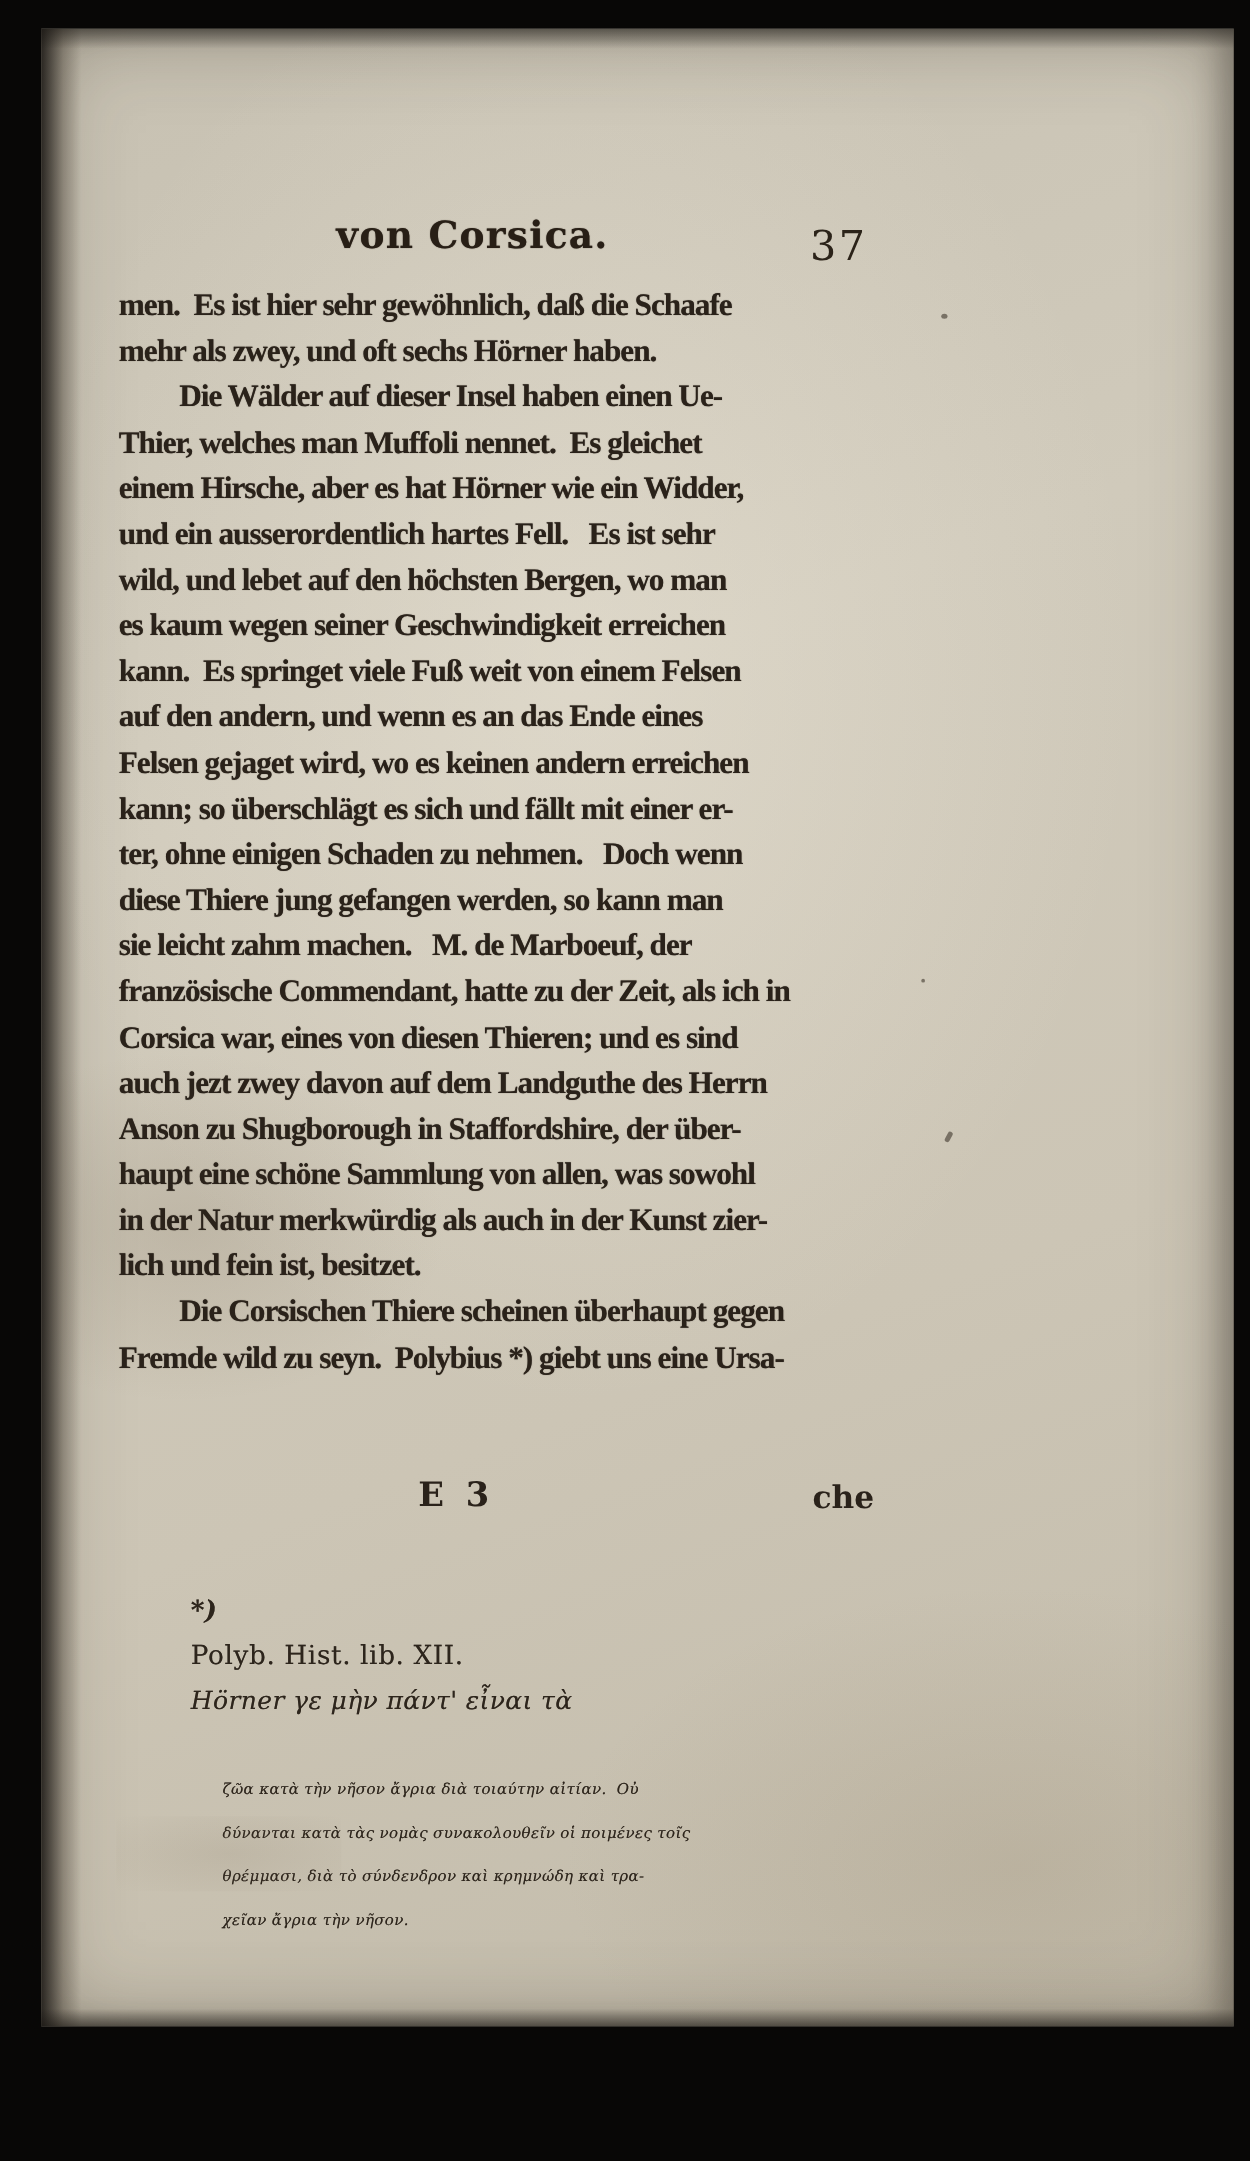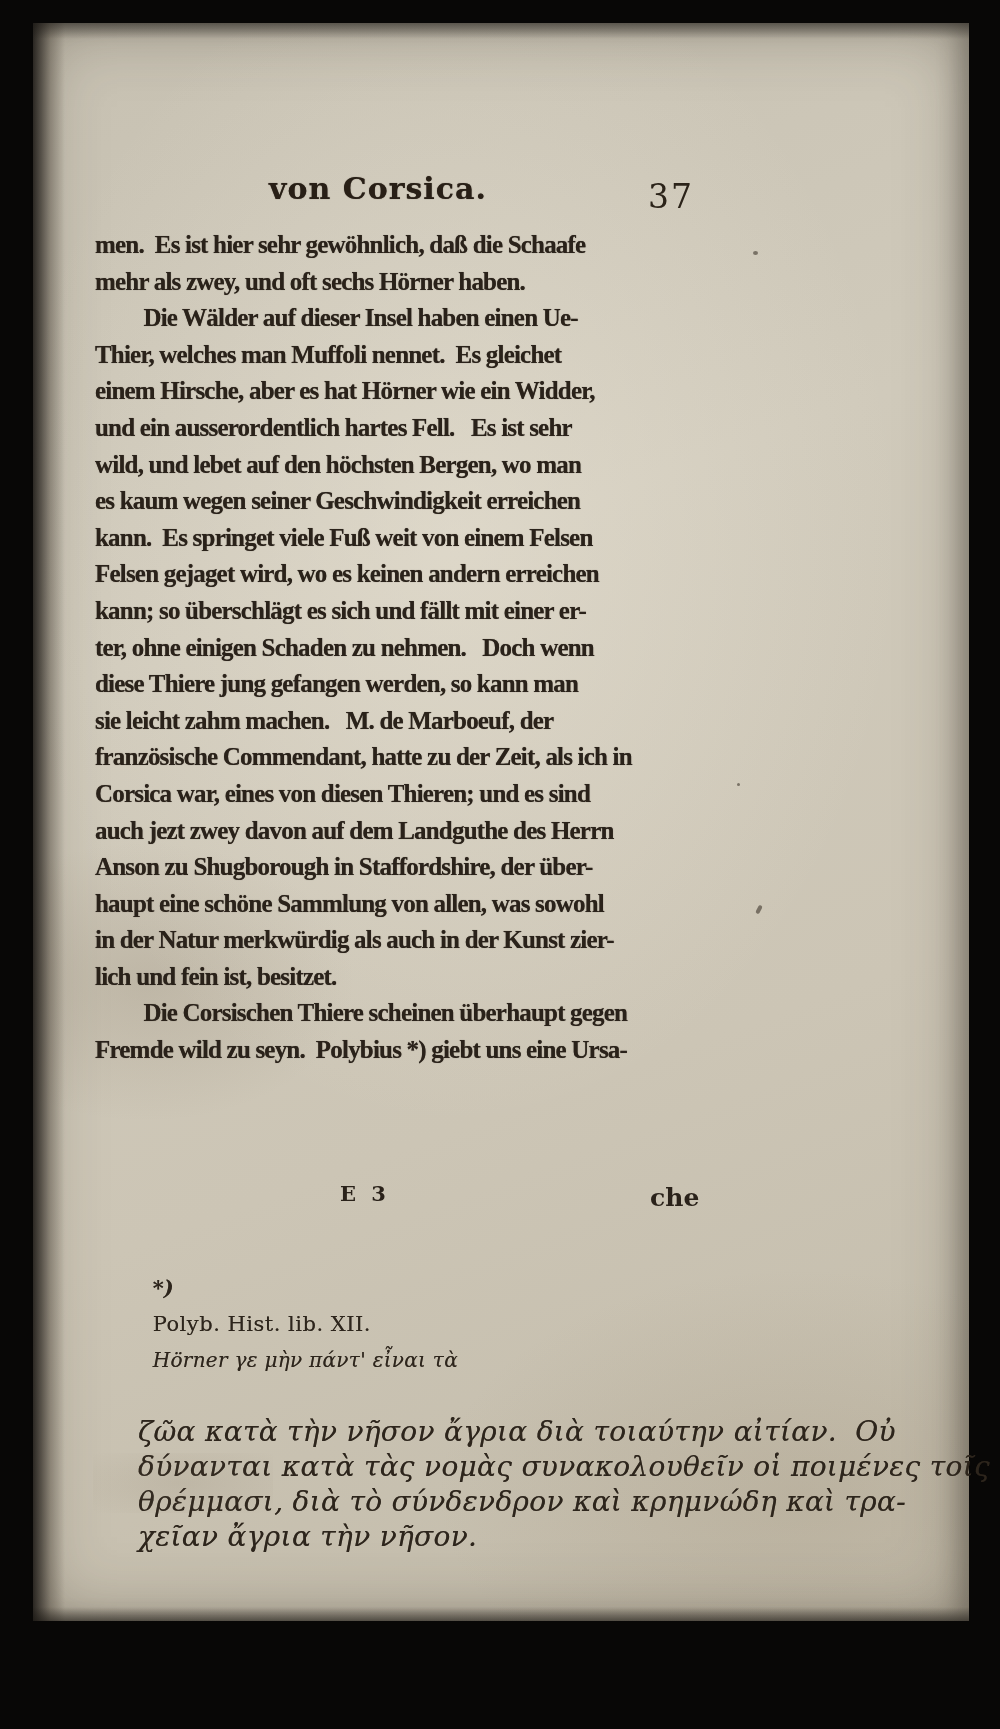--- a/index.html
+++ b/index.html
@@ -13,20 +13,21 @@
   .paper {
     position:absolute; left:33px; top:23px;
     width:936px; height:1598px;
     background-image:
       radial-gradient(ellipse 620px 820px at 45% 32%, rgba(238,232,218,0.45), rgba(238,232,218,0) 72%),
       radial-gradient(ellipse 520px 320px at 82% 92%, rgba(150,135,110,0.22), rgba(150,135,110,0) 70%),
       radial-gradient(ellipse 300px 200px at 12% 60%, rgba(120,105,85,0.18), rgba(120,105,85,0) 70%),
       linear-gradient(160deg, #c7c1b2 0%, #d0cabb 35%, #ccc5b5 65%, #c2bbaa 100%);
     box-shadow: inset 0 0 70px rgba(50,42,32,0.38), inset -10px 0 22px rgba(30,25,20,0.28);
     color:#2a221a;
+    padding-left:18px;
   }
   .gutter {
     position:absolute; left:0; top:0; bottom:0; width:32px;
     background:linear-gradient(to right, rgba(22,19,16,0.85), rgba(60,52,42,0.35) 55%, rgba(0,0,0,0));
   }
   .top-shade {
     position:absolute; top:0; left:0; right:0; height:16px;
     background:linear-gradient(to bottom, rgba(25,22,18,0.5), rgba(25,22,18,0));
   }
   .bottom-shade {
@@ -53,39 +54,39 @@
     line-height:36.6px;
     letter-spacing:-0.8px;
     color:#2a221a;
     text-shadow:0 0 0.7px rgba(42,34,26,0.75);
     font-family:Liberation Serif, serif;
   }
 
   .sig-row { position:absolute; left:62px; top:1158px; width:645px; height:42px; }
   .signature {
     position:absolute; left:0; top:0; width:540px; text-align:center;
-    font-size:21px; font-weight:bold; letter-spacing:4px; color:#2a221a;
+    font-size:27px; font-weight:bold; letter-spacing:4px; color:#2a221a;
   }
   .catchword {
     position:absolute; left:555px; top:2px;
     font-size:25px; font-weight:bold; color:#2a221a;
   }
 
   .footnote { position:absolute; left:105px; top:1212px; width:620px; }
   .footnote .line {
     white-space:pre;
     line-height:35px;
     color:#2d251c;
     text-shadow:0 0 0.5px rgba(45,37,28,0.6);
   }
   .fn-first { margin-left:-26px; }
   .fn-marker { font-weight:bold; font-size:21px; margin-right:8px; font-style:italic; }
   .fn-ref { font-size:21px; letter-spacing:0.5px; margin-right:24px; }
   .fn-greek { font-style:italic; font-size:20px; letter-spacing:0.3px; }
-  .fn-greek-line { font-style:italic; font-size:28px; letter-spacing:0.3px; }
+  .fn-greek-line { font-style:italic; font-size:12px; letter-spacing:0.3px;margin-left:40px; }
 
   .speck { position:absolute; background:#4a4238; border-radius:50%; opacity:0.65; }
   .speck.s1 { left:724px; top:882px; width:4px; height:9px; transform:rotate(28deg); border-radius:2px; }
   .speck.s2 { left:720px; top:228px; width:5px; height:4px; }
   .speck.s3 { left:704px; top:760px; width:3px; height:3px; }
   .smudge {
     position:absolute; left:60px; top:1430px; width:180px; height:60px;
     background:radial-gradient(ellipse at center, rgba(120,105,85,0.12), rgba(120,105,85,0));
   }
 </style>
@@ -107,20 +108,21 @@
 
     <div class="line">men.  Es ist hier sehr gewöhnlich, daß die Schaafe</div>
         <div class="line">mehr als zwey, und oft sechs Hörner haben.</div>
         <div class="line">  Die Wälder auf dieser Insel haben einen Ue-</div>
         <div class="line">Thier, welches man Muffoli nennet.  Es gleichet</div>
         <div class="line">einem Hirsche, aber es hat Hörner wie ein Widder,</div>
         <div class="line">und ein ausserordentlich hartes Fell.   Es ist sehr</div>
         <div class="line">wild, und lebet auf den höchsten Bergen, wo man</div>
         <div class="line">es kaum wegen seiner Geschwindigkeit erreichen</div>
         <div class="line">kann.  Es springet viele Fuß weit von einem Felsen</div>
+        <div class="line">auf den andern, und wenn es an das Ende eines</div>
         <div class="line">Felsen gejaget wird, wo es keinen andern erreichen</div>
         <div class="line">kann; so überschlägt es sich und fällt mit einer er-</div>
         <div class="line">ter, ohne einigen Schaden zu nehmen.   Doch wenn</div>
         <div class="line">diese Thiere jung gefangen werden, so kann man</div>
         <div class="line">sie leicht zahm machen.   M. de Marboeuf, der</div>
         <div class="line">französische Commendant, hatte zu der Zeit, als ich in</div>
         <div class="line">Corsica war, eines von diesen Thieren; und es sind</div>
         <div class="line">auch jezt zwey davon auf dem Landguthe des Herrn</div>
         <div class="line">Anson zu Shugborough in Staffordshire, der über-</div>
         <div class="line">haupt eine schöne Sammlung von allen, was sowohl</div>

